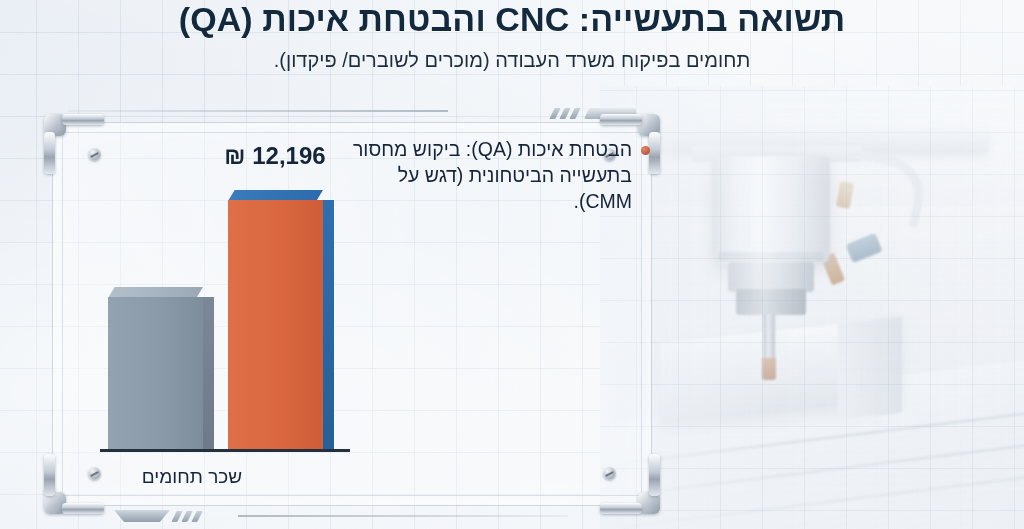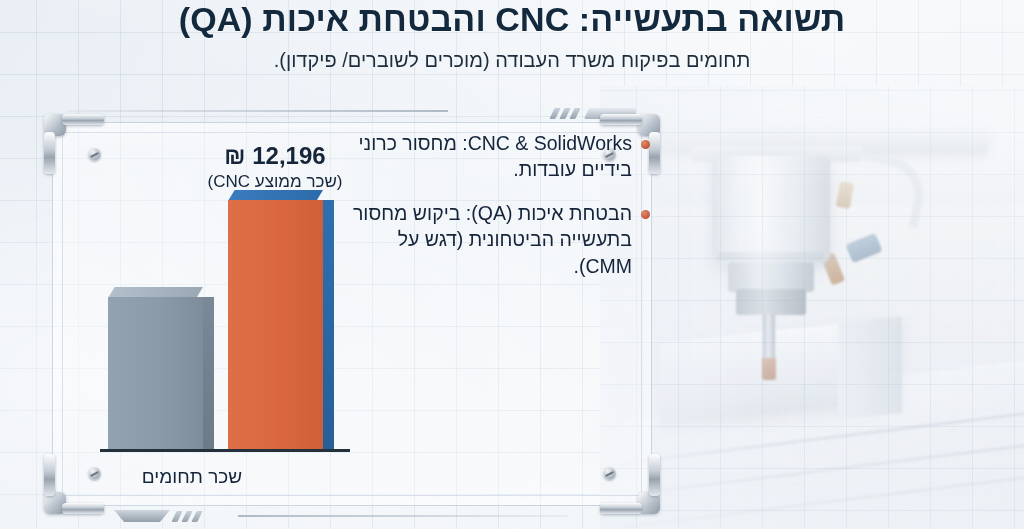--- a/index.html
+++ b/index.html
@@ -398,42 +398,37 @@
   <div class="bracket" id="br-br">
     <div class="elbow"></div>
       <div class="arm-h"></div>
       <div class="arm-v"></div>
   </div>
   <div class="screw" style="right:36px;bottom:26px;"></div>
 
   <div id="chart">
     <div id="value-label">
       <span class="val">12,196 ₪</span>
-      <span class="sub">(שכר ממוצע CNC)</span>
     </div>
 
     <div class="bar" id="bar-min" style="height:152px;">
       <div class="top"></div>
       <div class="face"></div>
       <div class="side"></div>
     </div>
 
     <div class="bar" id="bar-cnc" style="height:249px;">
       <div class="top"></div>
       <div class="face"></div>
       <div class="side"></div>
     </div>
 
     <div class="baseline"></div>
     <div id="cat-label">שכר תחומים</div>
   </div>
 </div>
 
 <div id="bullets">
-  <div class="bullet" id="b1">
-    <span class="dot"></span>
-    <span class="btext">CNC &amp; SolidWorks: מחסור כרוני בידיים עובדות.</span>
-  </div>
   <div class="bullet" id="b2">
     <span class="dot"></span>
     <span class="btext">הבטחת איכות (QA): ביקוש מחסור בתעשייה הביטחונית (דגש על CMM).</span>
   </div>
 </div>
 
 </body></html>

